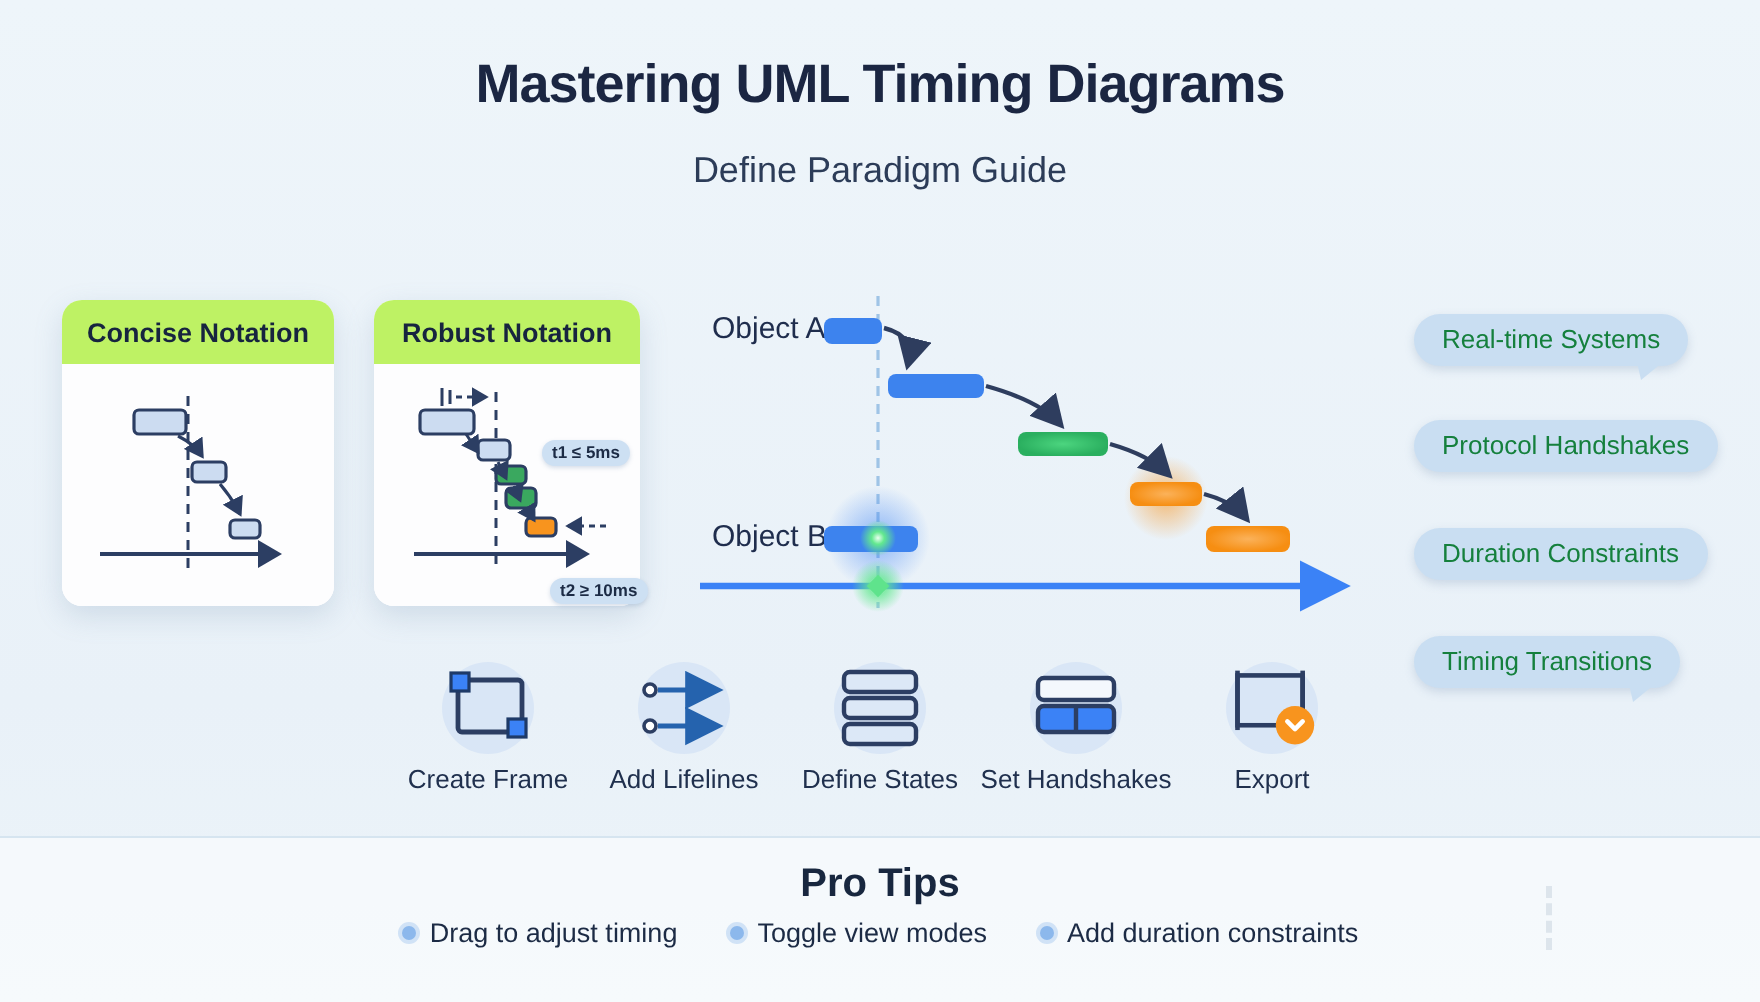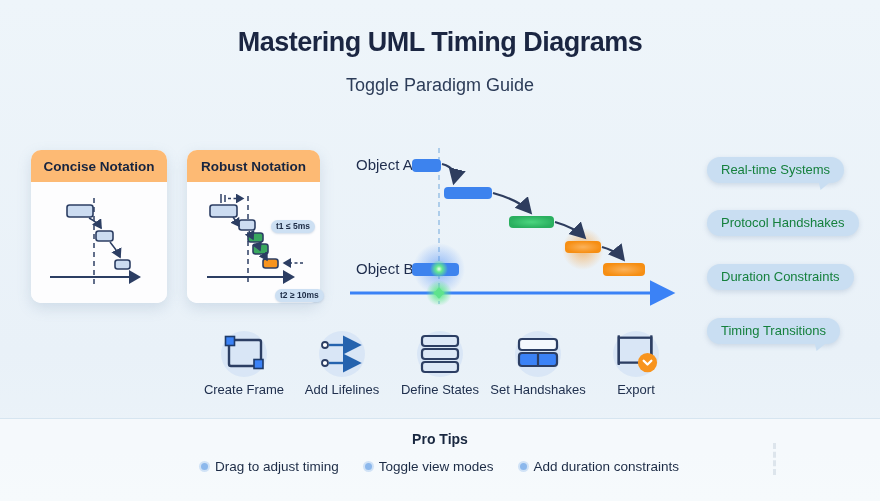--- a/index.html
+++ b/index.html
@@ -31,21 +31,21 @@
   
   .card {
     position: absolute; top: 150px; height: 153px;
     background: #ffffff; border-radius: 10px;
     box-shadow: 0 5px 14px rgba(110,140,175,0.22);
     overflow: hidden;
   }
   .card.concise { left: 31px;  width: 136px; }
   .card.robust  { left: 187px; width: 133px; }
   .card-header {
-    height: 32px; background: #fdba74;
+    height: 32px; background: #bef264;
     display: flex; align-items: center; justify-content: center;
     font-size: 13.5px; font-weight: 700; color: #17243f;
   }
   .card-body { position: relative; height: 121px; background: #fdfdfe; }
   .card-body svg { display: block; }
 
   .constraint-badge {
     position: absolute; background: #cde0f3; border-radius: 7px;
     font-size: 8.5px; font-weight: 700; color: #1c2b45;
     padding: 2px 5px; line-height: 1; white-space: nowrap;
@@ -102,41 +102,41 @@
   }
 
   
   .footer {
     position: absolute; left: 0; top: 418px; width: 880px; height: 83px;
     background: rgba(255,255,255,0.5);
     border-top: 1px solid #d6e5f0;
   }
   .pro-tips-title {
     position: absolute; top: 12px; left: 0; width: 880px;
-    text-align: center; font-size: 14px; font-weight: 700; color: #18273f;
+    text-align: center; font-size: 20px; font-weight: 700; color: #18273f;
   }
   .tips-row {
     position: absolute; top: 40px; left: 0; width: 880px;
     display: flex; justify-content: center; gap: 26px;
   }
   .tip { display: flex; align-items: center; gap: 7px; font-size: 13.5px; color: #1c2b45; }
   .tip-dot { width: 7px; height: 7px; border-radius: 50%; background: #8cb8ec; box-shadow: 0 0 0 2px rgba(140,184,236,0.35); }
 
   .deco-dashes {
     position: absolute; left: 773px; top: 443px; width: 0; height: 32px;
     border-left: 3px dashed #dde5ec;
   }
 </style>
 </head>
 <body>
 
 <div class="page">
 
   <div class="title">Mastering UML Timing Diagrams</div>
-  <div class="subtitle">Toggle Paradigm Guide</div>
+  <div class="subtitle">Define Paradigm Guide</div>
 
   <div class="card concise">
     <div class="card-header">Concise Notation</div>
     <div class="card-body">
       <svg width="136" height="121" viewBox="0 0 136 121">
         <defs>
           <marker id="ahn1" markerWidth="7" markerHeight="7" refX="5" refY="3.5" orient="auto">
             <path d="M0,0 L6,3.5 L0,7 Z" fill="#2c3e63"></path>
           </marker>
         </defs>

